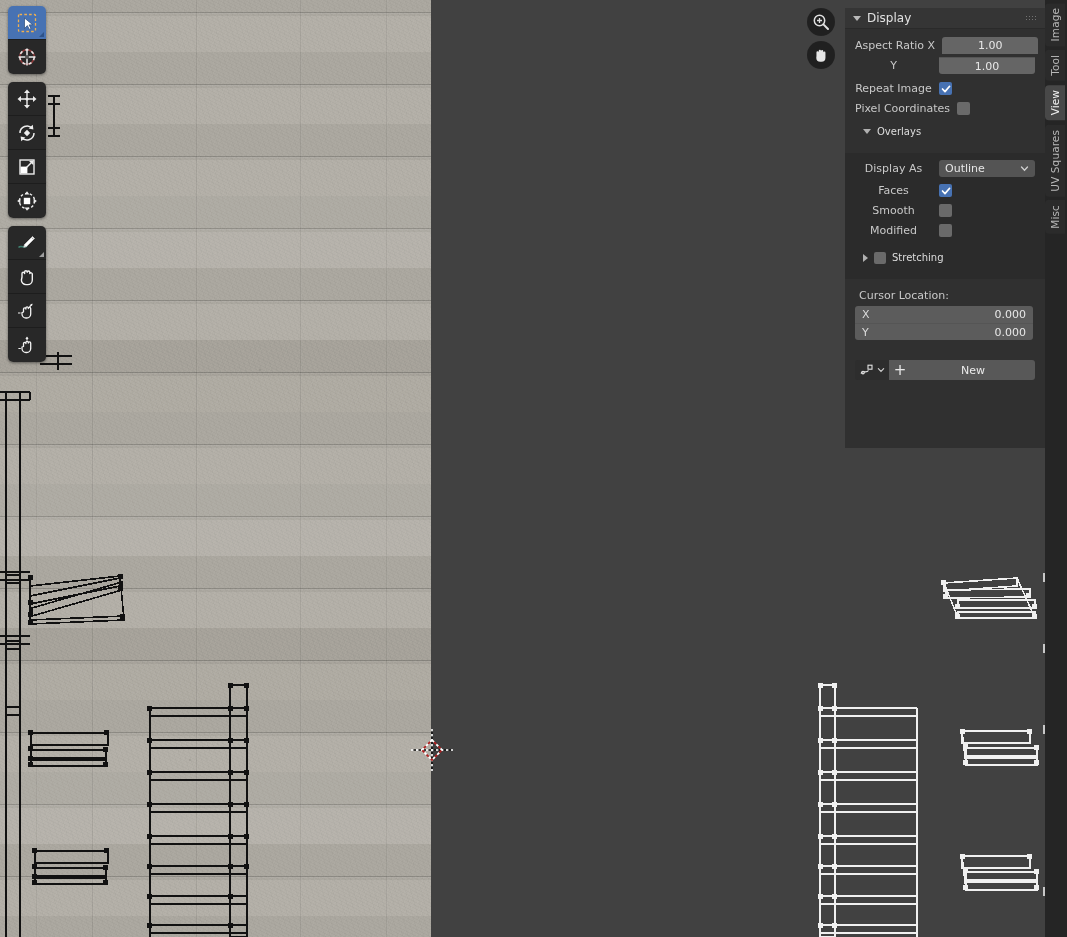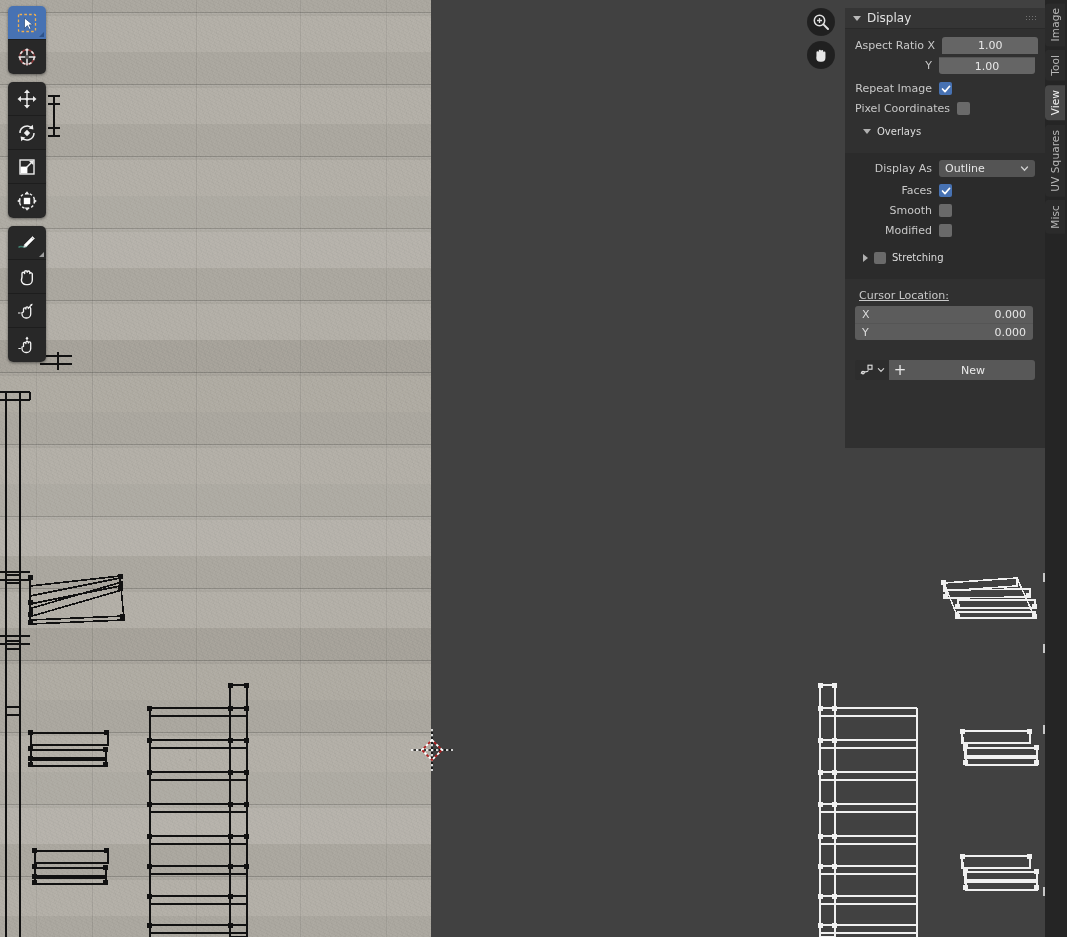--- a/index.html
+++ b/index.html
@@ -136,21 +136,21 @@
   }
   .panel-header .title { font-size: 12px; color: #e2e2e2; }
   .grip { position: absolute; right: 8px; top: 7px; width: 12px; height: 7px;
     background-image:
       radial-gradient(circle, #888 0.6px, transparent 0.7px);
     background-size: 3px 3px; opacity: .75; }
   .panel-body { padding: 7px 10px 9px 10px; background: #303030; }
   .panel-body.sub { background: #2b2b2b; }
 
   .row { display: flex; align-items: center; height: 19px; margin-bottom: 1px; }
-  .row .lbl { flex: 1; text-align: right; padding-right: 7px; color: #c8c8c8; font-size: 11px; white-space: nowrap; }
+  .row .lbl { flex: 1; text-align: center; padding-right: 7px; color: #c8c8c8; font-size: 11px; white-space: nowrap; }
   .field {
     flex: none; width: 96px; height: 17px; border-radius: 3px;
     background: #656565;
     display: flex; align-items: center; justify-content: center;
     color: #e8e8e8; font-size: 11px;
   }
   .field.top { border-radius: 3px 3px 0 0; }
   .field.bot { border-radius: 0 0 3px 3px; border-top: 1px solid #555; }
   .field.split { justify-content: space-between; padding: 0 7px; background: #5c5c5c; }
   .field.split .k { color: #dcdcdc; }
@@ -165,21 +165,21 @@
     width: 96px; height: 17px; border-radius: 3px;
     background: #545454;
     display: flex; align-items: center;
     padding: 0 6px; color: #e6e6e6; font-size: 11px;
     justify-content: space-between;
   }
   .sub-header { display: flex; align-items: center; height: 19px; margin: 4px 0 3px 8px; }
   .sub-header .tri { width: 0; height: 0; border-left: 4px solid transparent; border-right: 4px solid transparent; border-top: 5px solid #b0b0b0; margin-right: 6px; }
   .sub-header .tri.closed { border-top: 4px solid transparent; border-bottom: 4px solid transparent; border-left: 5px solid #b0b0b0; border-right: none; }
   .sub-header .t { font-size: 10px; color: #dedede; }
-  .cursor-loc { color: #c9c9c9; font-size: 11px; margin: 2px 0 4px 4px; text-decoration: underline; }
+  .cursor-loc { color: #c9c9c9; font-size: 11px; margin: 2px 0 4px 4px; }
   .annot-row { display: flex; height: 20px; margin-top: 7px; gap: 0; }
   .annot-pick {
     width: 34px; border-radius: 3px 0 0 3px; background: #2d2d2d;
     display: flex; align-items: center; justify-content: center; gap: 2px;
   }
   .annot-plus {
     width: 22px; background: #585858;
     display: flex; align-items: center; justify-content: center;
     color: #e8e8e8; font-size: 15px; line-height: 1;
   }

